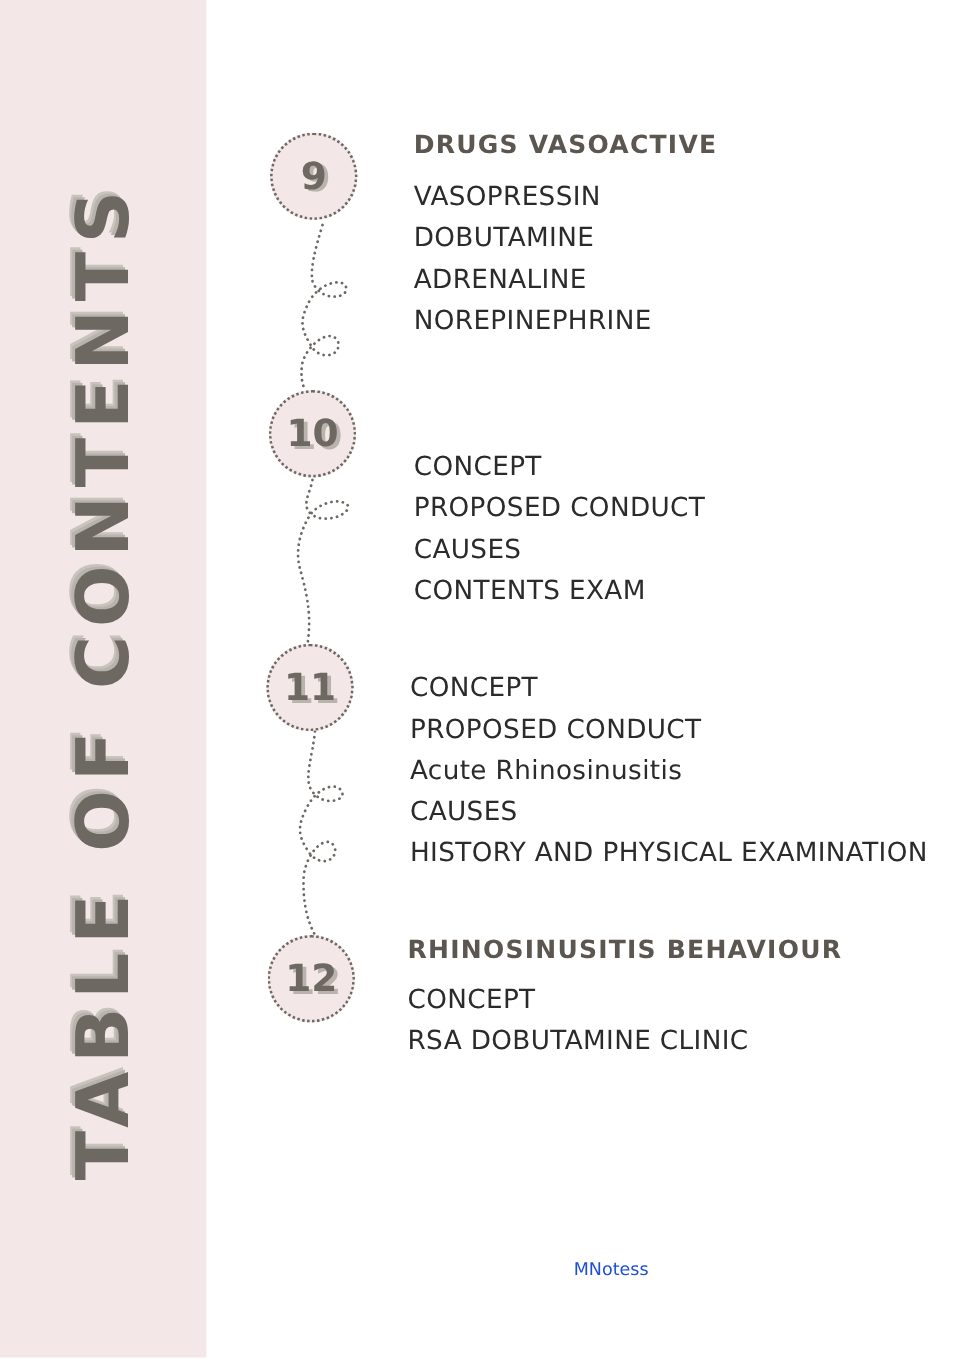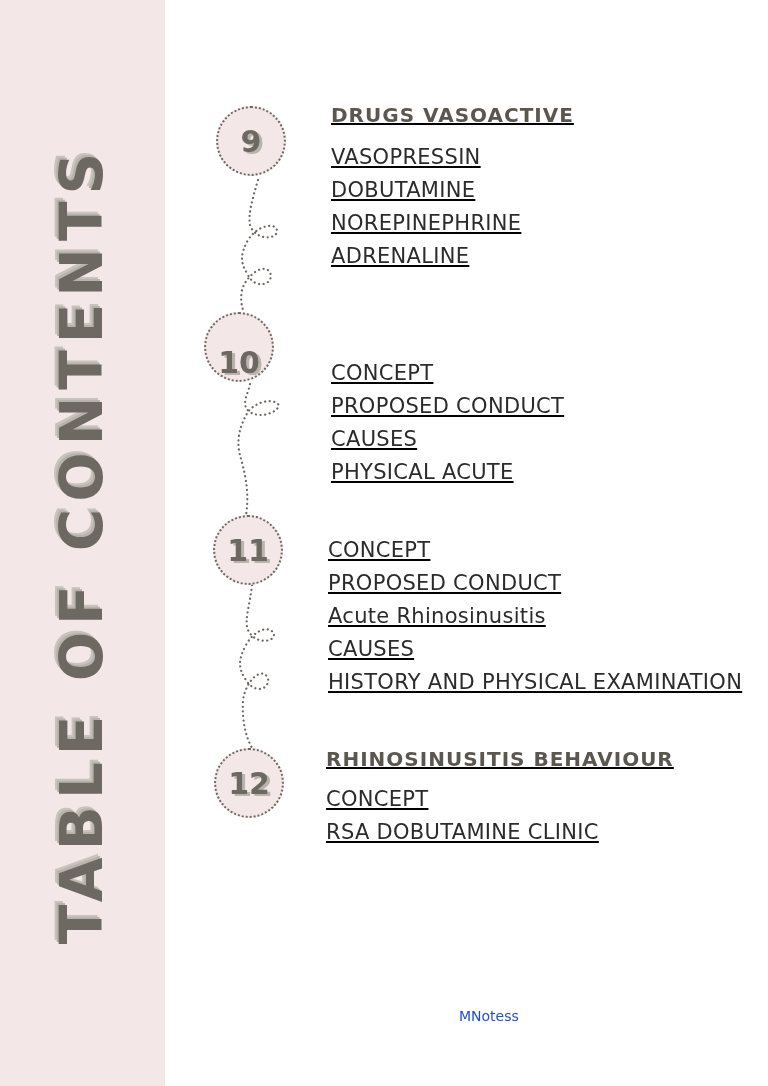--- a/index.html
+++ b/index.html
@@ -5,21 +5,21 @@
   html, body { margin:0; padding:0; }
   body { width:768px; height:1086px; position:relative; background:#ffffff; overflow:hidden; font-family:"DejaVu Sans", sans-serif; }
   .sidebar { position:absolute; left:0; top:0; width:165px; height:1086px; background:#f3e8e7; }
   .vtitle { position:absolute; left:82px; top:545px; transform:translate(-50%,-50%) rotate(-90deg); white-space:nowrap;
     font-family:"DejaVu Sans", sans-serif; font-weight:bold; font-size:58px; letter-spacing:7px; color:#6e6862;
     text-shadow: 2px -2px 0 #b9b3ae, 4px -4px 0 #c9c3be; }
   .vine { position:absolute; left:0; top:0; }
   .circle { position:absolute; width:70px; height:70px; border-radius:50%; background:#f3e8e7; border:2px dotted #6e6862; box-sizing:border-box;
     display:flex; align-items:center; justify-content:center; font-family:"DejaVu Sans", sans-serif; font-weight:bold; font-size:30px; color:#6e6862;
     text-shadow: 3px 2px 0 #b9b3ae; }
-  .section { position:absolute;text-decoration:underline; }
+  .section { position:absolute; }
   .sec-title { font-family:"DejaVu Sans", sans-serif; font-weight:bold; font-size:20px; letter-spacing:1px; color:#5c5650; margin:0; }
   .items { list-style:none; margin:0; padding:0; }
   .items li { font-family:"DejaVu Sans", sans-serif; font-size:21px; color:#2b2b2b; height:33px; line-height:33px; letter-spacing:0.3px; }
   .footer { position:absolute; left:459px; top:1008px; font-family:"DejaVu Sans", sans-serif; font-weight:normal; font-size:14px; color:#1d4ed8; }
 </style>
 </head>
 <body>
 
 <div class="sidebar">
   <div class="vtitle">TABLE OF CONTENTS</div>
@@ -29,46 +29,46 @@
   <g fill="none" stroke="#6e6862" stroke-width="2.2" stroke-linecap="round" stroke-dasharray="0.1 4.5">
     <path d="M258,180 C252,200 248,215 250,225 C255,240 275,240 277,232 C278,222 258,224 248,240 C240,255 240,262 248,275 C255,290 275,285 270,272 C262,262 245,278 242,290 C240,300 242,308 244,312"></path>
     <path d="M250,384 C248,395 240,405 250,412 C262,420 282,410 278,404 C272,398 255,402 248,412 C240,425 236,440 240,455 C244,470 250,490 246,515"></path>
     <path d="M252,585 C250,605 244,620 248,630 C255,645 274,642 274,635 C272,625 255,628 246,645 C238,660 238,668 246,680 C254,694 270,690 268,678 C262,666 246,680 243,700 C242,720 245,735 252,748"></path>
   </g>
 </svg>
 
 <div class="circle" style="left:216px;top:106px;">
     <span>9</span>
   </div>
-<div class="circle" style="left:204px;top:312px;align-items:flex-end;">
+<div class="circle" style="left:215px;top:312px;">
     <span>10</span>
   </div>
 <div class="circle" style="left:213px;top:515px;">
     <span>11</span>
   </div>
 <div class="circle" style="left:214px;top:748px;">
     <span>12</span>
   </div>
 
 <div class="section" style="left:331px;top:103px;">
   <h2 class="sec-title">DRUGS VASOACTIVE</h2>
   <ul class="items" style="margin-top:14px;">
     <li>VASOPRESSIN</li>
     <li>DOBUTAMINE</li>
+    <li>ADRENALINE</li>
     <li>NOREPINEPHRINE</li>
-    <li>ADRENALINE</li>
   </ul>
 </div>
 
 <div class="section" style="left:331px;top:327px;">
   <ul class="items" style="margin-top:30px;">
     <li>CONCEPT</li>
     <li>PROPOSED CONDUCT</li>
     <li>CAUSES</li>
-    <li>PHYSICAL ACUTE</li>
+    <li>CONTENTS EXAM</li>
   </ul>
 </div>
 
 <div class="section" style="left:328px;top:522px;">
   <ul class="items" style="margin-top:12px;">
     <li>CONCEPT</li>
     <li>PROPOSED CONDUCT</li>
     <li>Acute Rhinosinusitis</li>
     <li>CAUSES</li>
     <li>HISTORY AND PHYSICAL EXAMINATION</li>

